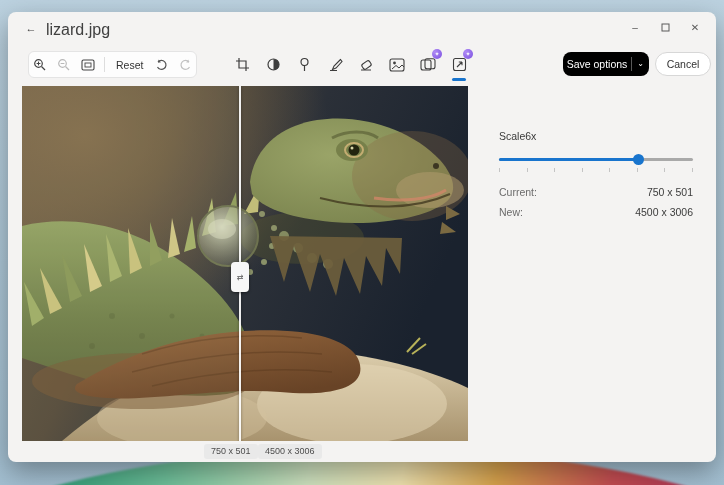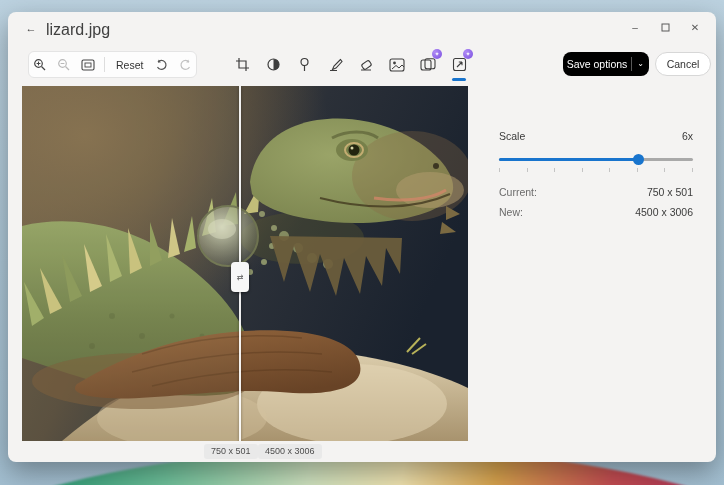--- a/index.html
+++ b/index.html
@@ -77,21 +77,21 @@
   .panel-header { position:absolute; left:0; top:0; width:226px; height:23px;
     background:#e9e9e9; border-radius:4px; display:flex; align-items:center; padding:0 8px; }
   .panel-header .ph-icon { width:13px; height:13px; }
   .panel-title { font-size:11px; font-weight:bold; color:#2f2f2f; margin-left:6px; }
   .panel-ai { position:static; margin-left:6px; width:11px; height:11px; line-height:11px; font-size:6.5px; }
   .ph-spacer { flex:1; }
   .info-icon { width:12px; height:12px; border:1px solid #8a8a8a; border-radius:50%;
     font-size:8px; color:#6a6a6a; text-align:center; line-height:11px; }
 
   .scale-row { position:absolute; left:14px; right:18px; top:46px; display:flex;
-    justify-content:space-between; font-size:10.5px; color:#3a3a3a; }
+    justify-content:flex-start; font-size:10.5px; color:#3a3a3a; }
   .slider { position:absolute; left:14px; right:18px; top:70px; height:11px; cursor:pointer; }
   .slider .track { position:absolute; left:0; right:0; top:4px; height:3px;
     border-radius:2px; background:#a9a9a9; }
   .slider .fill { position:absolute; left:0; top:4px; height:3px; border-radius:2px;
     background:#1874cd; }
   .slider .thumb { position:absolute; top:0; width:11px; height:11px; margin-left:-5px;
     border-radius:50%; background:#1874cd; }
   .ticks { position:absolute; left:14px; right:18px; top:84px; display:flex;
     justify-content:space-between; }
   .tick { width:1px; height:4px; background:#c4c4c4; }

